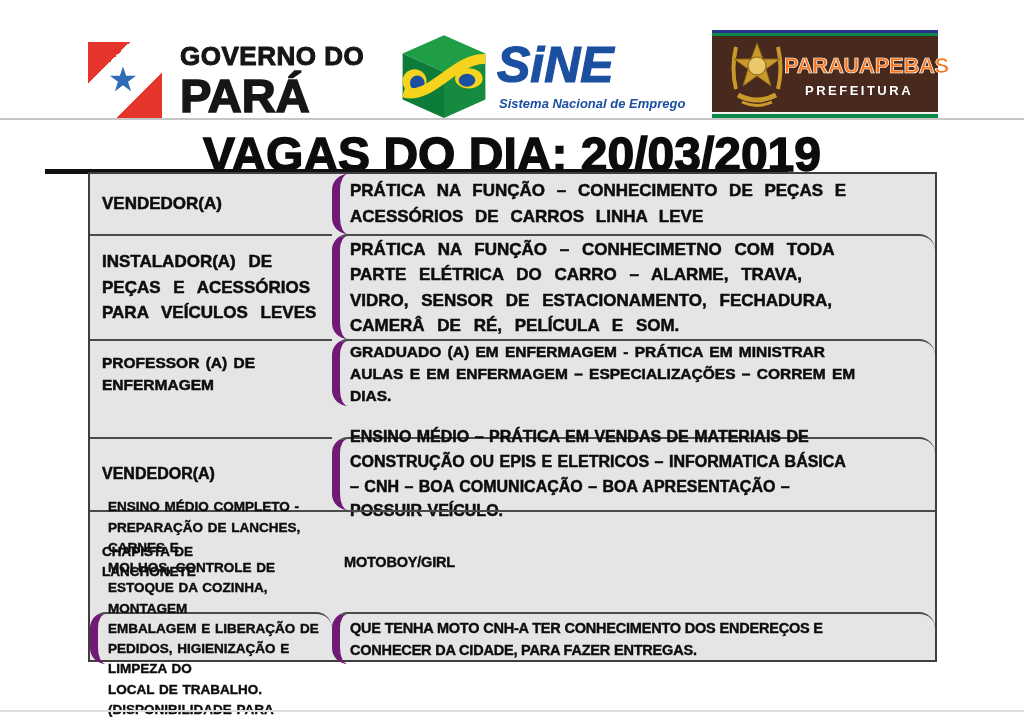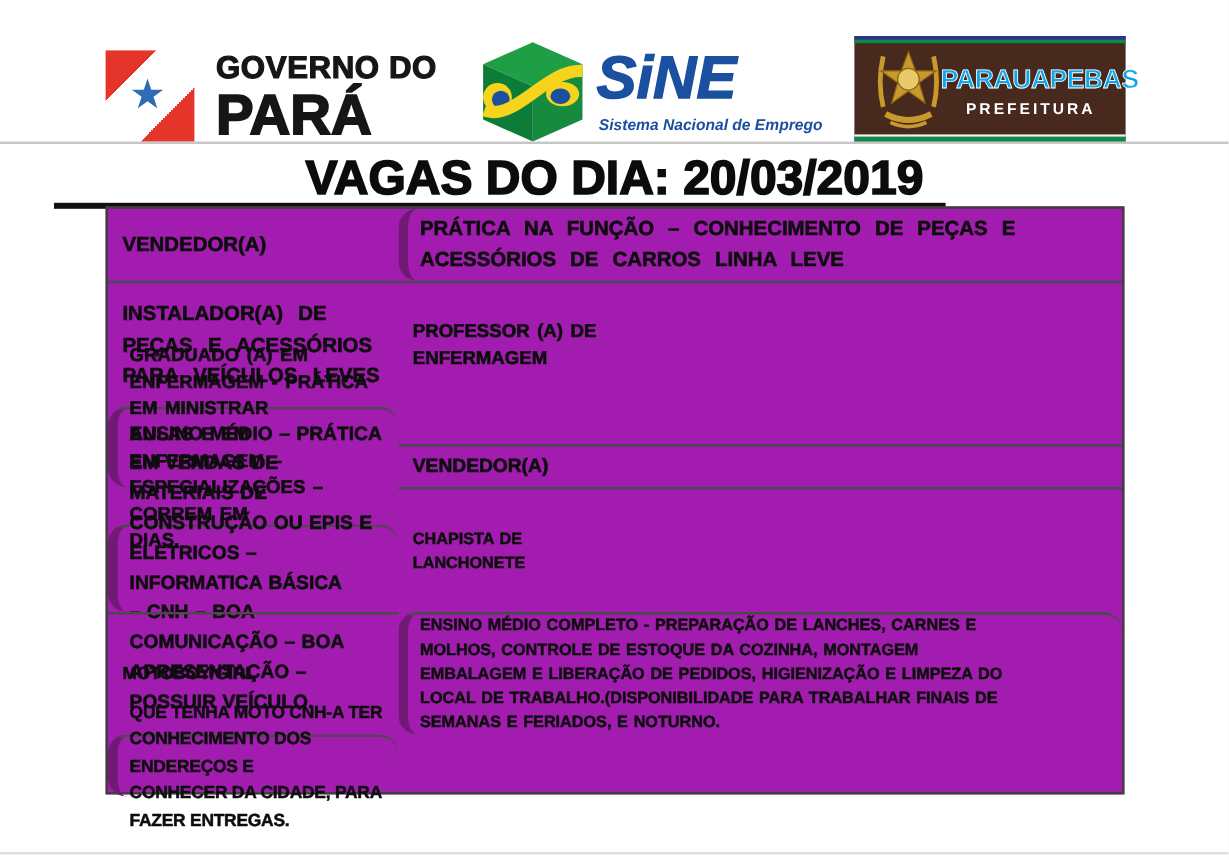--- a/index.html
+++ b/index.html
@@ -21,38 +21,38 @@
                 font-style:italic; font-weight:700; color:#1b4fa0; -webkit-text-stroke:1.2px #1b4fa0; }
   .sine-sub { position:absolute; left:499px; top:96px; font-size:13px; font-style:italic;
               font-weight:700; color:#1b4fa0; }
 
   .ppbs { position:absolute; left:712px; top:30px; width:226px; height:88px; background:#47291e; }
   .ppbs .stripe-blue  { position:absolute; top:0; left:0; right:0; height:3px; background:#2a3490; }
   .ppbs .stripe-green-top { position:absolute; top:3px; left:0; right:0; height:3px; background:#0b8a4b; }
   .ppbs .stripe-white { position:absolute; bottom:4px; left:0; right:0; height:2px; background:#f5f2ee; }
   .ppbs .stripe-green-bot { position:absolute; bottom:0; left:0; right:0; height:4px; background:#0b8a4b; }
   .ppbs .crest { position:absolute; left:16px; top:9px; }
-  .ppbs .city { position:absolute; left:72px; top:23px; width:150px; text-align:center; color:#0ea5e9;
+  .ppbs .city { position:absolute; left:72px; top:23px; width:150px; text-align:center; color:#f97316;
                 font-size:22px; font-weight:700; -webkit-text-stroke:.7px #fff; letter-spacing:-.3px; }
   .ppbs .org  { position:absolute; left:72px; top:53px; width:150px; text-align:center; color:#fff;
                 font-size:13px; font-weight:700; letter-spacing:2.5px; }
 
   .hairline-top    { position:absolute; left:0; top:118px; width:1024px; height:2px; background:#c6c6c6; }
   .hairline-bottom { position:absolute; left:0; top:710px; width:1024px; height:2px; background:#dedede; }
 
   
   .title { position:absolute; left:0; top:127px; width:1024px; text-align:center;
-           font-size:40px; font-weight:700; color:#0c0c0c; -webkit-text-stroke:1.4px #0c0c0c; }
+           font-size:48px; font-weight:700; color:#0c0c0c; -webkit-text-stroke:1.4px #0c0c0c; }
   .title-underline { position:absolute; left:45px; top:169px; width:743px; height:5px; background:#101010; }
 
   
   .vtable { position:absolute; left:88px; top:172px; width:849px; height:490px;
             display:grid; grid-template-columns:242px 1fr;
             grid-template-rows:60px 105px 67px 104px 102px 52px;
-            border:2px solid #3f3f3f; background:#a21caf; }
+            border:2px solid #3f3f3f; background:#e5e5e5; }
   .cell { border-top:2px solid #4a4a4a; display:flex; align-items:center;
           white-space:pre-line; color:#0d0d0d; font-weight:700; }
   .cell.first { border-top:none; }
   .req { border-left:8px solid #701a75;border-radius:16px; }
   .job { font-size:16px; line-height:1.6; padding:4px 8px 4px 12px; -webkit-text-stroke:.5px #0d0d0d; }
   .req { padding:4px 12px 4px 10px; -webkit-text-stroke:.5px #0d0d0d; }
   .r1 { font-size:17px;   line-height:1.55; word-spacing:7px; }
   .r2 { font-size:17px;   line-height:1.5;  word-spacing:8px; }
   .r3 { font-size:15.5px; line-height:1.42; word-spacing:2px; }
   .r4 { font-size:16px;   line-height:1.55; word-spacing:1px;margin-top:31px; }
@@ -108,20 +108,24 @@
   <div class="title-underline"></div>
 
   <div class="vtable">
     <div class="cell job r1 first">VENDEDOR(A)</div>
     <div class="cell req r1 first">PRÁTICA NA FUNÇÃO – CONHECIMENTO DE PEÇAS E
 ACESSÓRIOS DE CARROS LINHA LEVE</div>
 
     <div class="cell job r2">INSTALADOR(A) DE
 PEÇAS E ACESSÓRIOS
 PARA VEÍCULOS LEVES</div>
+    <div class="cell req r2">PRÁTICA NA FUNÇÃO – CONHECIMETNO COM TODA
+PARTE ELÉTRICA DO CARRO – ALARME, TRAVA,
+VIDRO, SENSOR DE ESTACIONAMENTO, FECHADURA,
+CAMERÂ DE RÉ, PELÍCULA E SOM.</div>
 
     <div class="cell job r3">PROFESSOR (A) DE
 ENFERMAGEM</div>
     <div class="cell req r3">GRADUADO (A) EM ENFERMAGEM - PRÁTICA EM MINISTRAR
 AULAS E EM ENFERMAGEM – ESPECIALIZAÇÕES – CORREM EM
 DIAS.</div>
 
     <div class="cell job r4">VENDEDOR(A)</div>
     <div class="cell req r4">ENSINO MÉDIO – PRÁTICA EM VENDAS DE MATERIAIS DE
 CONSTRUÇÃO OU EPIS E ELETRICOS – INFORMATICA BÁSICA

